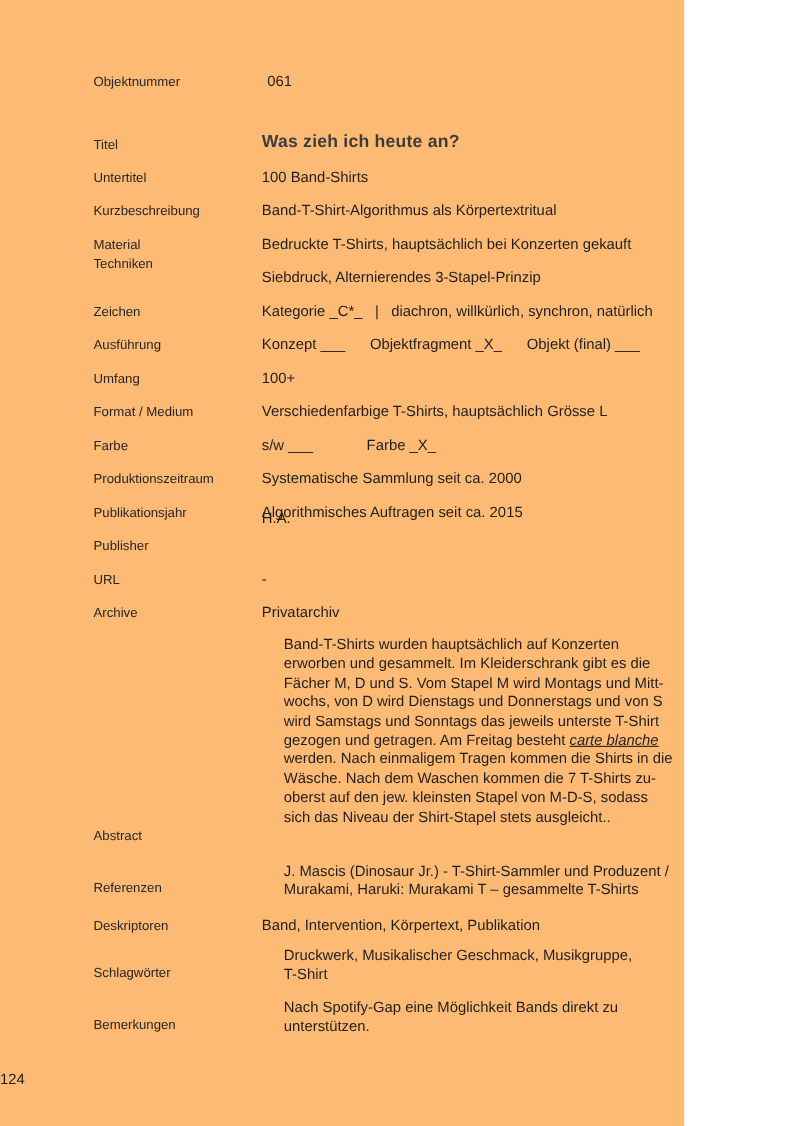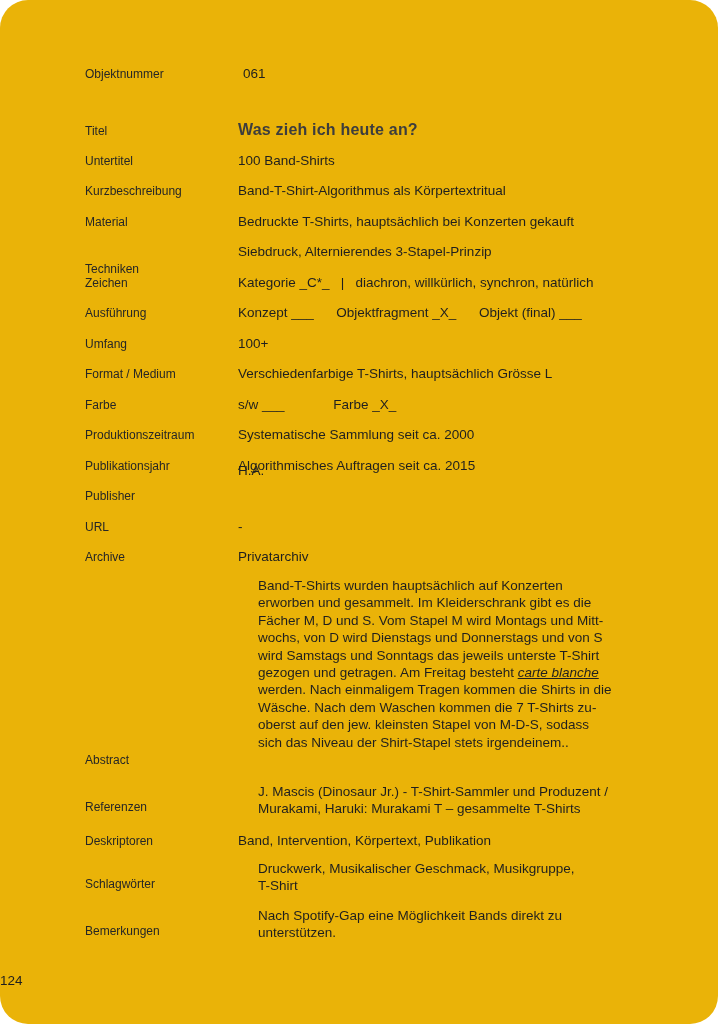--- a/index.html
+++ b/index.html
@@ -1,23 +1,22 @@
 <!DOCTYPE html>
 <html><head>
 <meta charset="utf-8">
 <style>
   html,body{margin:0;padding:0;background:#ffffff;}
   .page{
     position:relative;
-    width:718px;height:1024px;
-    background:#eab308;
+    width:622px;height:1024px;
+    background:#fdba74;
     font-family:"Liberation Sans", sans-serif;
     color:#222222;
     overflow:hidden;
-    border-radius:28px;
   }
   .lab{
     position:absolute;left:85px;
     font-size:12px;line-height:15px;
     white-space:pre;color:#262626;
   }
   .val{
     position:absolute;left:238px;
     font-size:13.5px;line-height:17px;
     white-space:pre;color:#1f1f1f;
@@ -51,21 +50,21 @@
 
   <div class="lab" style="top:154px">Untertitel</div>
   <div class="val" style="top:152px">100 Band-Shirts</div>
 
   <div class="lab" style="top:184px">Kurzbeschreibung</div>
   <div class="val" style="top:182px">Band-T-Shirt-Algorithmus als Körpertextritual</div>
 
   <div class="lab" style="top:215px">Material</div>
   <div class="val" style="top:213px">Bedruckte T-Shirts, hauptsächlich bei Konzerten gekauft</div>
 
-  <div class="lab" style="top:262px">Techniken</div>
+  <div class="lab" style="top:233px">Techniken</div>
   <div class="val" style="top:243px">Siebdruck, Alternierendes 3-Stapel-Prinzip</div>
 
   <div class="lab" style="top:276px">Zeichen</div>
   <div class="val" style="top:274px">Kategorie _C*_   |   diachron, willkürlich, synchron, natürlich</div>
 
   <div class="lab" style="top:306px">Ausführung</div>
   <div class="val" style="top:304px">Konzept ___      Objektfragment _X_      Objekt (final) ___</div>
 
   <div class="lab" style="top:337px">Umfang</div>
   <div class="val" style="top:335px">100+</div>
@@ -95,21 +94,21 @@
   <div class="block" style="top:577px">
     <div>Band-T-Shirts wurden hauptsächlich auf Konzerten</div>
     <div>erworben und gesammelt. Im Kleiderschrank gibt es die</div>
     <div>Fächer M, D und S. Vom Stapel M wird Montags und Mitt-</div>
     <div>wochs, von D wird Dienstags und Donnerstags und von S</div>
     <div>wird Samstags und Sonntags das jeweils unterste T-Shirt</div>
     <div><span>gezogen und getragen. Am Freitag besteht </span><em>carte blanche</em></div>
     <div>werden. Nach einmaligem Tragen kommen die Shirts in die</div>
     <div>Wäsche. Nach dem Waschen kommen die 7 T-Shirts zu-</div>
     <div>oberst auf den jew. kleinsten Stapel von M-D-S, sodass</div>
-    <div>sich das Niveau der Shirt-Stapel stets irgendeinem..</div>
+    <div>sich das Niveau der Shirt-Stapel stets ausgleicht..</div>
   </div>
 
   <div class="lab" style="top:800px">Referenzen</div>
   <div class="block" style="top:783px">
     <div>J. Mascis (Dinosaur Jr.) - T-Shirt-Sammler und Produzent /</div>
     <div>Murakami, Haruki: Murakami T – gesammelte T-Shirts</div>
   </div>
 
   <div class="lab" style="top:834px">Deskriptoren</div>
   <div class="val" style="top:832px">Band, Intervention, Körpertext, Publikation</div>

